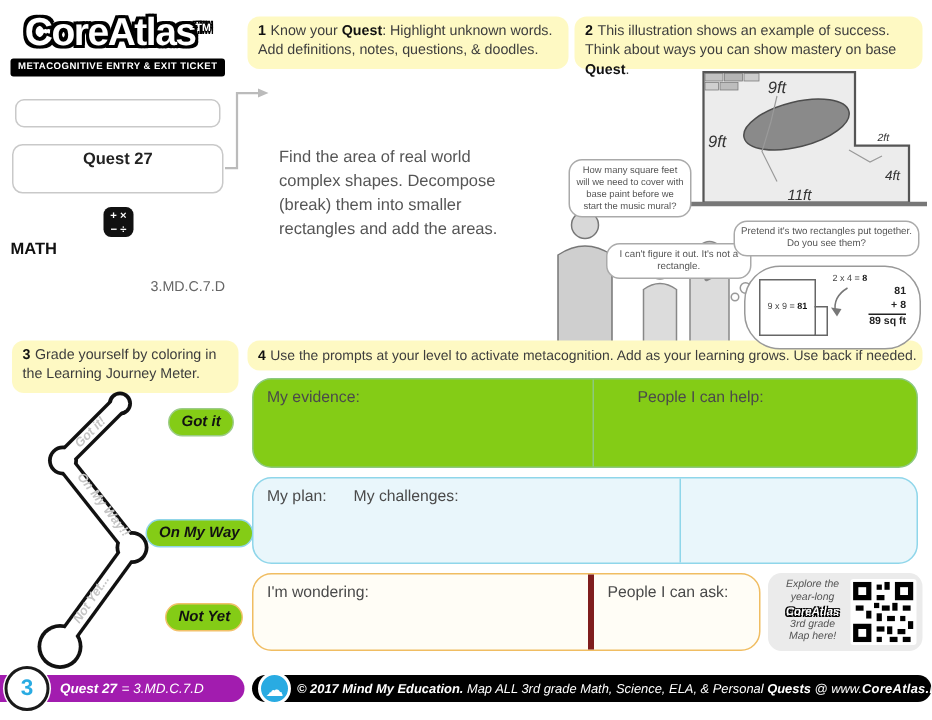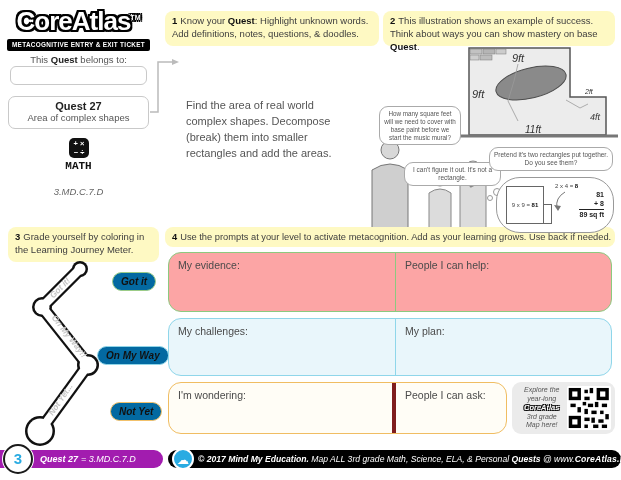--- a/index.html
+++ b/index.html
@@ -22,26 +22,26 @@
   .name-input { position:absolute; left:10px; top:66px; width:137px; height:19px;
                 border:1.5px solid #c9c9c9; border-radius:6px; background:#fff; font-size:10px; padding:0 5px; }
   .quest-box { position:absolute; left:8px; top:96px; width:141px; height:33px;
                border:1.5px solid #c9c9c9; border-radius:7px; background:#fff;
                text-align:center; padding-top:3px; }
   .quest-box .qnum { font-size:11px; font-weight:bold; color:#222; }
   .quest-box .qtitle { font-size:9.5px; color:#555; }
   .calc-icon { position:absolute; left:69px; top:138px; width:20px; height:20px; background:#111;
                border-radius:5px; color:#fff; font-size:7.5px; font-weight:bold; text-align:center;
                line-height:9px; padding-top:1px; }
-  .subj-name { position:absolute; left:7px; top:160px; width:143px; text-align:center;
-               font-size:11px; font-weight:bold; color:#111;font-family:Liberation Mono, monospace; }
+  .subj-name { position:absolute; left:7px; top:160px; width:143px; 
+               font-size:11px; font-weight:bold; color:#111; }
   .subj-strand { position:absolute; left:7px; top:173px; width:143px; text-align:center;
                  font-size:10.5px; font-weight:bold; color:#222; }
-  .subj-std { position:absolute; left:7px; top:186px; width:143px; text-align:center;
-              font-size:9.5px; color:#666;font-style:italic; }
+  .subj-std { position:absolute; left:7px; top:186px; width:143px; text-align:right;
+              font-size:9.5px; color:#666; }
 
   
   .pill { position:absolute; background:#fef9c3; border-radius:8px; color:#3d3d3d;
           font-size:9.5px; line-height:1.35; padding:4px 7px; }
   .pill .num { font-weight:bold; color:#111; margin-right:3px; }
   .pill b { color:#111; }
   .pill1 { left:165px; top:11px; width:214px; height:35px; }
   .pill2 { left:383px; top:11px; width:232px; height:35px; }
   .pill3 { left:8px; top:227px; width:151px; height:35px; }
   .pill4 { left:165px; top:227px; width:450px; height:20px; white-space:nowrap; font-size:9.3px; }
@@ -64,31 +64,31 @@
   .tnotch { position:absolute; left:46px; top:26px; width:9px; height:20px; border:1px solid #666;
             border-left:none; }
   .teq2 { position:absolute; left:58px; top:5px; font-size:6px; color:#444; }
   .tsum { position:absolute; right:9px; top:12px; font-size:7px; font-weight:bold; color:#222;
           text-align:right; line-height:1.3; }
   .tsum .ul { border-bottom:1px solid #222; padding-bottom:1px; }
   b.tb { color:#111; }
 
   
   .meter { position:absolute; left:0; top:253px; }
-  .mpill { position:absolute; background:#0369a1; border-radius:11px; font-size:10px; font-weight:bold;
+  .mpill { position:absolute; background:#84cc16; border-radius:11px; font-size:10px; font-weight:bold;
            font-style:italic; color:#111; padding:3px 8px; white-space:nowrap; }
   .mp-got { left:112px; top:272px; border:1.5px solid #9ccc87; }
   .mp-way { left:97px; top:346px; border:1.5px solid #90d5e8; }
   .mp-not { left:110px; top:402px; border:1.5px solid #f2c16b; }
   .tube-text { font-size:8.5px; font-weight:bold; font-style:italic; fill:#c5c5c5; text-anchor:middle; }
 
   
   .prompt-box { position:absolute; border-radius:13px; display:flex; }
   .prompt-box .col { padding:6px 9px; font-size:10.5px; color:#4a4a4a; }
-  .box-green { left:168px; top:252px; width:444px; height:60px; border:1.5px solid #8cc97f; background:#fca5a5; }
+  .box-green { left:168px; top:252px; width:444px; height:60px; border:1.5px solid #8cc97f; background:#84cc16;gap:20px; }
   .box-green .col1 { width:227px; border-right:1px solid #8cc97f; }
   .box-blue { left:168px; top:318px; width:444px; height:58px; border:1.5px solid #8fd6ea; background:#e9f6fb; }
   .box-blue .col1 { width:227px; border-right:1px solid #8fd6ea; }
   .box-orange { left:168px; top:382px; width:339px; height:52px; border:1.5px solid #f0bd62; background:#fffdf6; }
   .box-orange .col1 { width:227px; border-right:4px solid #7f1d1d; }
 
   .qr-panel { position:absolute; left:512px; top:382px; width:103px; height:52px; background:#ebebeb;
               border-radius:9px; display:flex; align-items:center; padding:4px; }
   .qr-text { width:52px; font-size:7px; font-style:italic; color:#555; text-align:center; line-height:1.25; }
   .qr-text .brand { font-weight:900; font-size:7.5px; color:#fff;
@@ -112,25 +112,23 @@
                 line-height:20px; font-size:12px; z-index:4; font-style:normal; }
   .url-brand { font-weight:900; font-style:italic; letter-spacing:.2px; }
 </style>
 </head>
 <body>
 
 <div id="page">
 
   <div class="logo"><span>CoreAtlas</span><sup>TM</sup></div>
   <div class="banner">METACOGNITIVE ENTRY &amp; EXIT TICKET</div>
-  <div class="belongs"><span>This </span><b>Quest</b><span> belongs to:</span></div>
   <input class="name-input" value="" style="">
   <div class="quest-box">
     <div class="qnum">Quest 27</div>
-    <div class="qtitle">Area of complex shapes</div>
   </div>
   <div class="calc-icon">
     <div>+ ×</div>
       <div>− ÷</div>
   </div>
   <div class="subj-name">MATH</div>
   <div class="subj-std">3.MD.C.7.D</div>
 
   <div class="pill pill1"><span class="num">1</span><span>Know your </span><b>Quest</b><span>: Highlight unknown words. Add definitions, notes, questions, &amp; doodles.</span></div>
   <svg class="connector" width="34" height="60">
@@ -227,22 +225,22 @@
   <div class="mpill mp-way">On My Way</div>
   <div class="mpill mp-not">Not Yet</div>
 
   <div class="pill pill4"><span class="num">4</span><span>Use the prompts at your level to activate metacognition. Add as your learning grows. Use back if needed.</span></div>
 
   <div class="prompt-box box-green">
     <div class="col col1">My evidence:</div>
     <div class="col">People I can help:</div>
   </div>
   <div class="prompt-box box-blue">
+    <div class="col">My plan:</div>
     <div class="col col1">My challenges:</div>
-    <div class="col">My plan:</div>
   </div>
   <div class="prompt-box box-orange">
     <div class="col col1">I'm wondering:</div>
     <div class="col">People I can ask:</div>
   </div>
 
   <div class="qr-panel">
     <div class="qr-text">
       <div>Explore the</div>
       <div>year-long</div>

